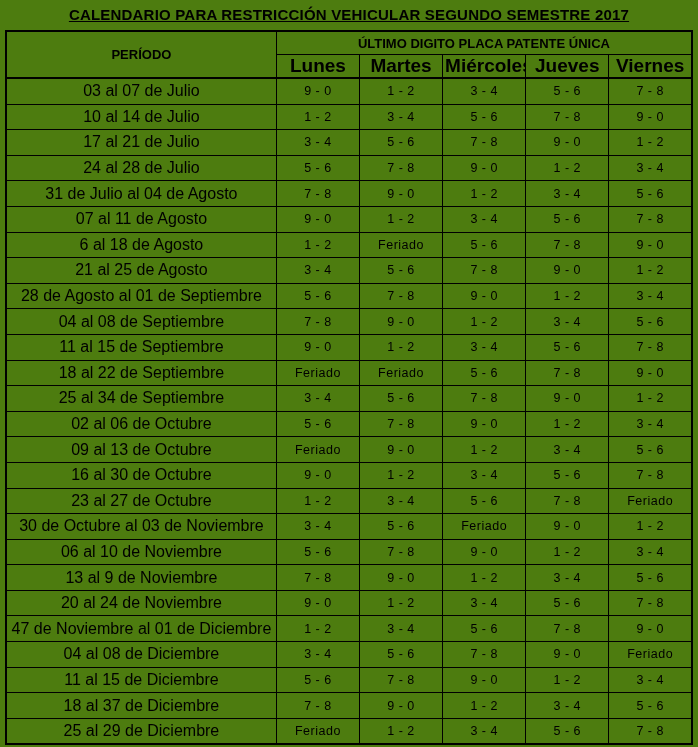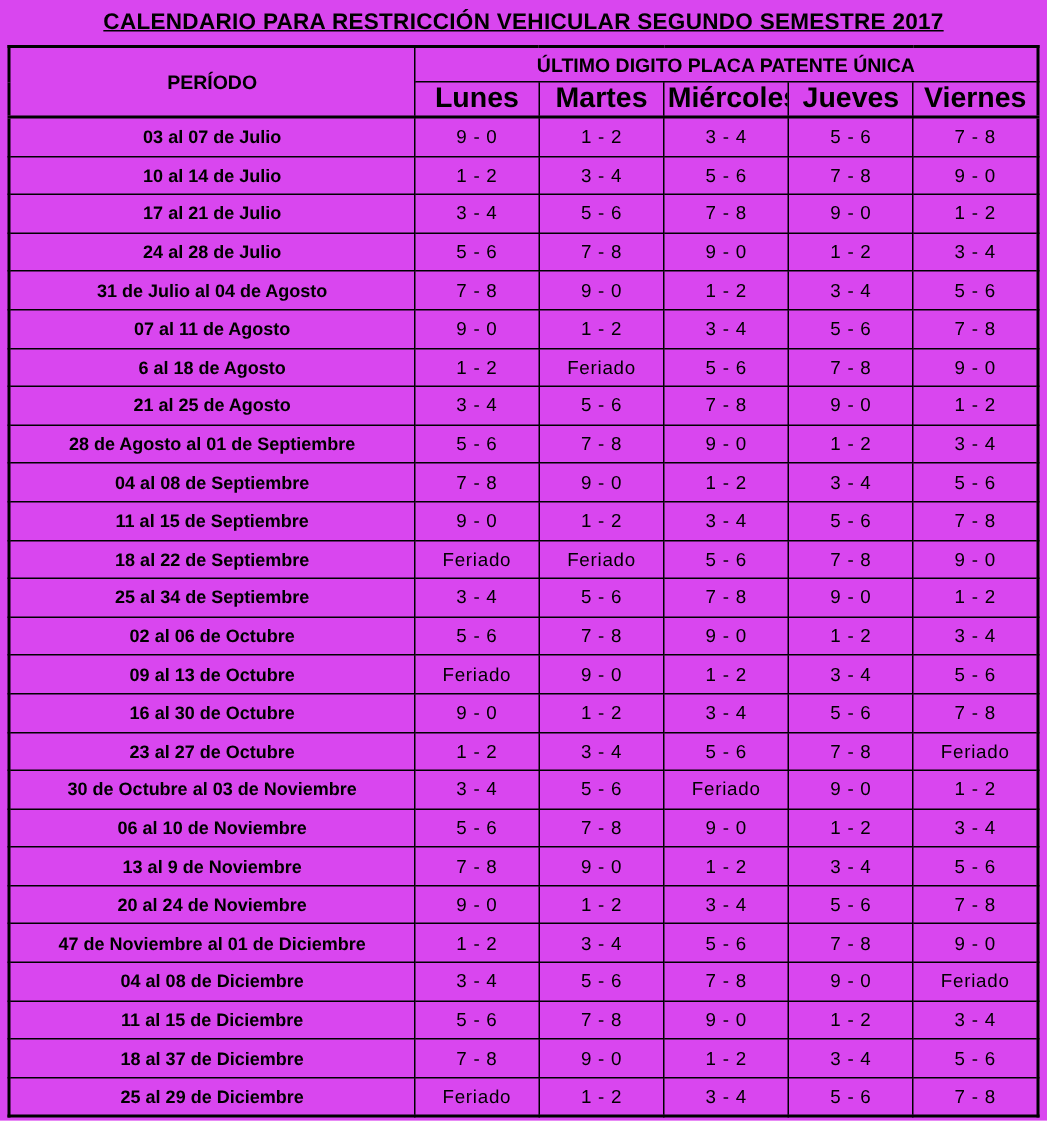--- a/index.html
+++ b/index.html
@@ -7,21 +7,21 @@
     padding: 0;
     background: #ffffff;
     color: #000000;
     font-family: "Liberation Sans", sans-serif;
   }
   .page {
     width: 698px;
     height: 747px;
     box-sizing: border-box;
     padding: 4px 5px 5px 5px;
-    background: #d946ef;
+    background: #4d7c0f;
   }
   .title {
     text-align: center;
     font-weight: bold;
     font-size: 15px;
     line-height: 20px;
     text-decoration: underline;
     margin: 1px 0 5px 0;
     letter-spacing: 0.2px;
     white-space: nowrap;
@@ -54,21 +54,21 @@
     font-weight: bold;
   }
   thead { border-bottom: 2px solid #000; }
   th.period-th { font-size: 13px; font-weight: bold; }
 
   tbody td {
     height: 24.6px;
     font-size: 12.5px;
     font-weight: normal;
   }
-  td.period-cell { font-size: 12px; font-weight: bold; }
+  td.period-cell { font-size: 16px; }
   td.digit-cell  { letter-spacing: 0.5px; }
 </style>
 </head>
 <body>
 
 <div class="page">
   <div class="title">CALENDARIO PARA RESTRICCIÓN VEHICULAR SEGUNDO SEMESTRE 2017</div>
 
   <table class="cal">
     <colgroup>

